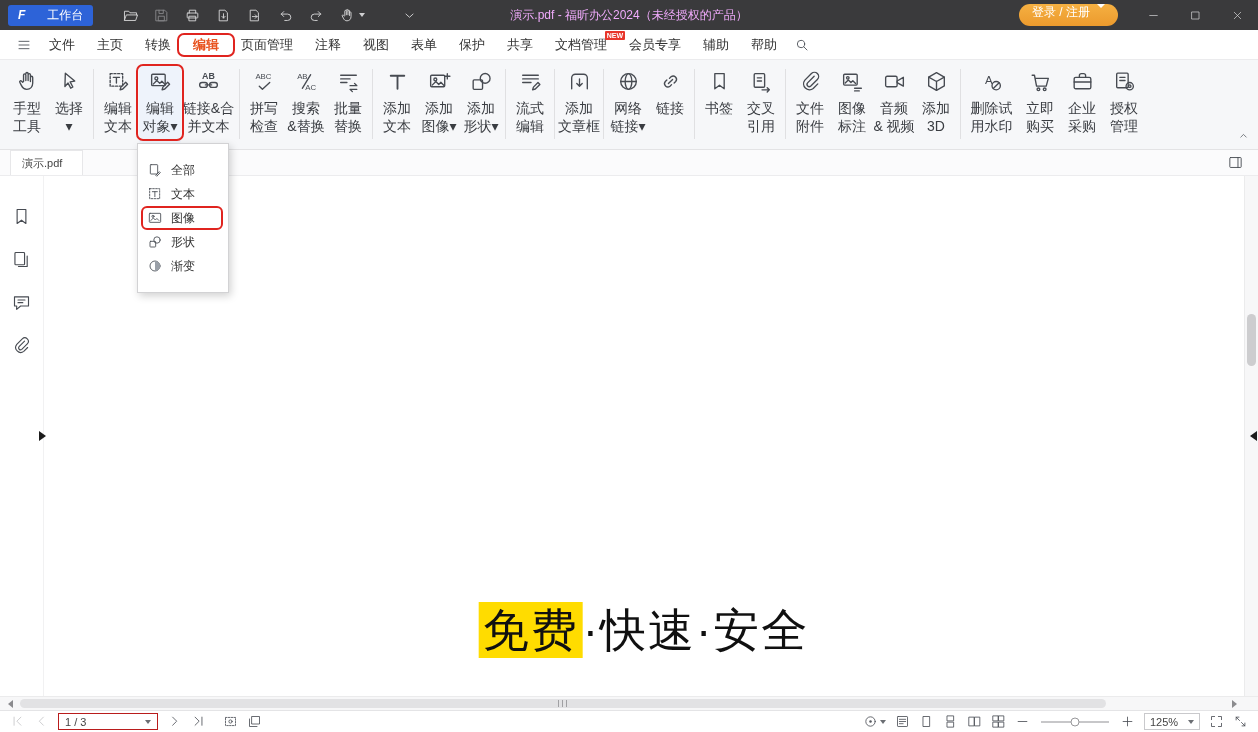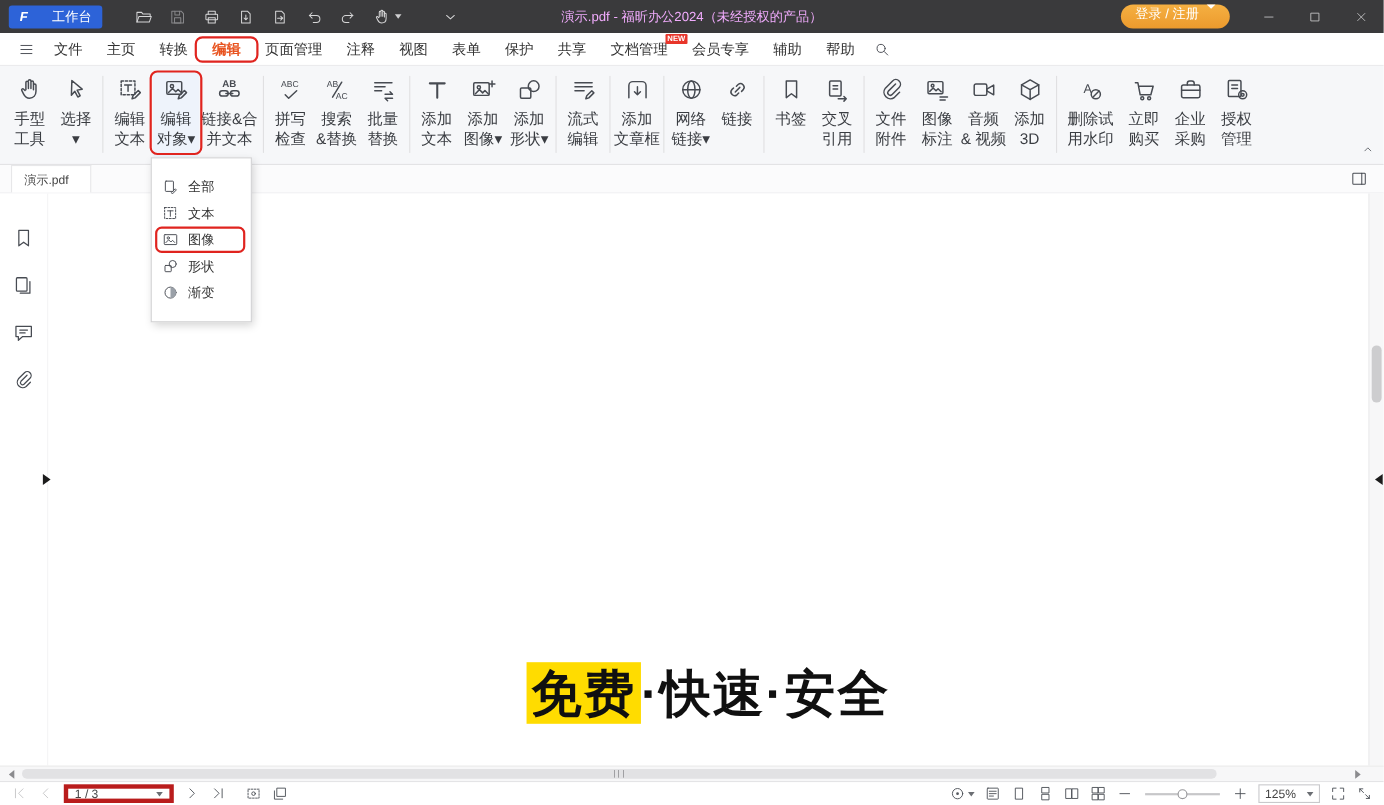--- a/index.html
+++ b/index.html
@@ -59,39 +59,39 @@
   .doctab{height:25px;display:flex;align-items:center;padding:0 20px 0 11px;background:#fff;border:1px solid #e7e7e9;border-bottom:none;font-size:11px;color:#444;white-space:nowrap}
   .tabbar-right{position:absolute;right:14px;top:4px}
   .tabbar-right svg{width:17px;height:17px}
   
   .content{height:520px;display:flex;position:relative;background:#fff}
   .leftrail{width:44px;background:#fff;border-right:1px solid #f1f1f2;display:flex;flex-direction:column;align-items:center;padding-top:30px;gap:22px}
   .leftrail .rico svg{width:21px;height:21px}
   .lhandle{position:absolute;left:39px;top:50%;transform:translateY(-50%);width:0;height:0;border-top:5px solid transparent;border-bottom:5px solid transparent;border-left:7px solid #1c1c1c;z-index:5}
   .rhandle{position:absolute;right:1px;top:50%;transform:translateY(-50%);width:0;height:0;border-top:5px solid transparent;border-bottom:5px solid transparent;border-right:7px solid #1c1c1c;z-index:5}
   .pagearea{flex:1;background:#fff;position:relative}
-  .headline{position:absolute;left:50%;transform:translateX(-50%);bottom:34px;font-size:46px;font-weight:bold;color:#101010;letter-spacing:2px;white-space:nowrap}
+  .headline{position:absolute;left:50%;transform:translateX(-50%);bottom:34px;font-size:46px;font-weight:normal;color:#101010;letter-spacing:2px;white-space:nowrap}
   .hl{background:#ffdc00;padding:2px 4px}
   .vscroll{width:14px;background:#f7f7f8;border-left:1px solid #ebebec;position:relative}
   .vthumb{position:absolute;left:2px;right:2px;top:138px;height:52px;background:#cdcdcf;border-radius:5px}
   
   .hscroll{height:14px;background:#f7f7f8;border-top:1px solid #ebebec;position:relative}
   .harrow{position:absolute;top:0;width:16px;height:13px;display:flex;align-items:center;justify-content:center}
   .harrow.l{left:2px}.harrow.r{right:16px}
   .tri-l{width:0;height:0;border-top:4px solid transparent;border-bottom:4px solid transparent;border-right:5px solid #8b8b8e}
   .tri-r{width:0;height:0;border-top:4px solid transparent;border-bottom:4px solid transparent;border-left:5px solid #8b8b8e}
   .hthumb{position:absolute;left:20px;top:2px;width:1086px;height:9px;background:#e2e2e4;border-radius:5px;display:flex;align-items:center;justify-content:center}
   .grip{width:10px;height:7px;background:repeating-linear-gradient(90deg,#a0a0a3 0 1px,transparent 1px 4px)}
   
   .statusbar{height:22px;background:#fff;border-top:1px solid #e4e4e6;display:flex;align-items:center;justify-content:space-between;padding:0 10px;font-size:11px;color:#444}
   .sleft,.sright{display:flex;align-items:center;gap:9px}
   .sico{display:flex;align-items:center;gap:2px}
   .sico svg{width:15px;height:15px}
   .sico.dis svg{stroke:#c3c3c5}
-  .pagebox{display:flex;align-items:center;justify-content:space-between;border:4px solid #b91c1c;height:17px;width:100px;padding:0 6px;background:#fff}
+  .pagebox{display:flex;align-items:center;justify-content:space-between;border:1px solid #b91c1c;height:17px;width:100px;padding:0 6px;background:#fff}
   .zoombox{display:flex;align-items:center;justify-content:space-between;border:1px solid #c9c9cc;height:17px;width:56px;padding:0 5px;background:#fff}
   .ztrack{width:68px;height:2px;background:#c7c7c9;position:relative;margin:0 2px}
   .zthumb{position:absolute;left:50%;top:50%;transform:translate(-50%,-50%);width:9px;height:9px;border-radius:50%;background:#fff;border:1px solid #97979a}
 </style>
 </head>
 <body>
 
 <div class="titlebar">
   <div class="wsbtn">
     <span class="flogo"></span>

